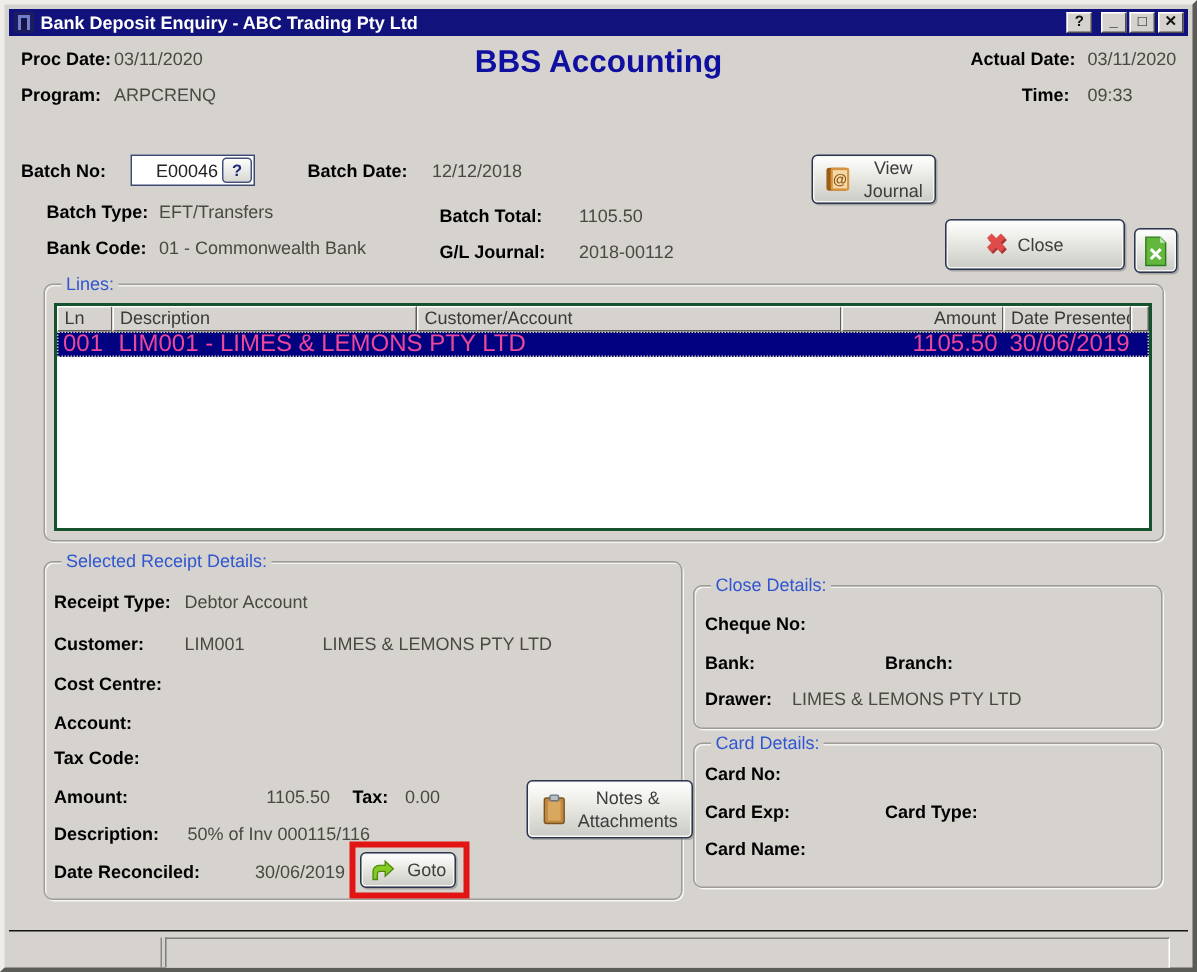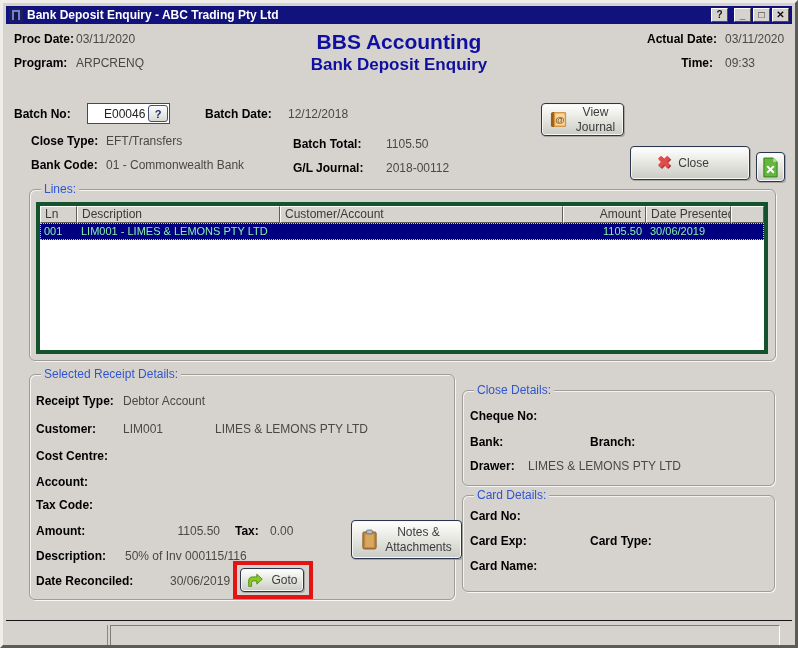--- a/index.html
+++ b/index.html
@@ -30,29 +30,29 @@
   .field .txt{flex:1;font-size:12px;color:#222;padding-left:16px;}
   .lookup-btn{width:20px;height:17px;margin-right:1px;background:linear-gradient(#fdfdfd,#d8d8d3);
     border:1px solid #44507a;border-radius:3px;font-size:11px;font-weight:bold;color:#1d2c74;
     display:flex;align-items:center;justify-content:center;cursor:pointer;box-sizing:border-box;}
   
   .group{position:absolute;border:1px solid #9d9c96;border-radius:6px;
     box-shadow:inset 1px 1px 0 rgba(255,255,255,.7),1px 1px 0 rgba(255,255,255,.8);box-sizing:border-box;}
   .group-label{position:absolute;font-size:12px;color:#2f55d0;background:#d6d3ce;padding:0 3px;white-space:nowrap;}
   
   .listbox{position:absolute;left:33px;top:199px;width:732px;height:152px;background:#fff;
-    border:4px solid #14532d;box-sizing:border-box;overflow:hidden;}
+    border:2px solid #14532d;box-sizing:border-box;overflow:hidden;}
   .hrow,.lrow{display:flex;width:100%;}
   .hcell{height:17px;background:#d6d3ce;border:1px solid;border-color:#fdfdfa #5f5f5a #5f5f5a #fdfdfa;
     box-sizing:border-box;font-size:12px;color:#3a3a35;padding:0 4px;line-height:15px;white-space:nowrap;overflow:hidden;}
-  .lrow{height:17px;background:#000080;color:#86efac;font-size:11px;line-height:17px;
+  .lrow{height:17px;background:#000080;color:#ec4899;font-size:16px;line-height:17px;
     outline:1px dotted #c9c9a2;outline-offset:-1px;cursor:default;}
   .lrow div{box-sizing:border-box;padding:0 4px;white-space:nowrap;overflow:hidden;}
   .c-ln{width:37px;}.c-cust{width:283px;}.c-desc{width:203px;}
-  .c-amt{width:83px;text-align:right;}.c-date{width:85px;}.c-sp{flex:1;}
+  .c-amt{width:108px;text-align:right;}.c-date{width:85px;}.c-sp{flex:1;}
   
   .annotation{position:absolute;left:230px;top:558px;width:80px;height:38px;border:4px solid #e21414;box-sizing:border-box;}
   
   .divider{position:absolute;left:3px;right:3px;top:617px;height:1px;background:#141414;}
   .status-left{position:absolute;left:3px;top:622px;width:102px;height:21px;border-right:1px solid #8a8a85;box-sizing:border-box;}
   .status-panel{position:absolute;left:107px;top:622px;width:670px;height:21px;background:#d6d3ce;
     border:1px solid;border-color:#7e7e78 #ffffff #ffffff #7e7e78;box-sizing:border-box;}
   .icon{display:inline-flex;align-items:center;justify-content:center;}
 </style>
 </head>
@@ -75,36 +75,35 @@
     <button class="tb-btn">□</button>
     <button class="tb-btn">✕</button>
   </div>
 
   <div class="lbl" style="left:11px;top:29px;">Proc Date:</div>
   <div class="val" style="left:73px;top:29px;">03/11/2020</div>
   <div class="lbl" style="left:11px;top:53px;">Program:</div>
   <div class="val" style="left:73px;top:53px;">ARPCRENQ</div>
 
   <div class="heading1" style="top:27px;">BBS Accounting</div>
-  <div class="heading2" style="top:52px;">Bank Deposit Enquiry</div>
 
   <div class="lbl" style="left:644px;top:29px;width:66px;text-align:right;">Actual Date:</div>
   <div class="val" style="left:722px;top:29px;">03/11/2020</div>
   <div class="lbl" style="left:644px;top:53px;width:66px;text-align:right;">Time:</div>
   <div class="val" style="left:722px;top:53px;">09:33</div>
 
   <div class="lbl" style="left:11px;top:104px;">Batch No:</div>
   <div class="field">
     <span class="txt">E00046</span>
     <button class="lookup-btn">?</button>
   </div>
   <div class="lbl" style="left:202px;top:104px;">Batch Date:</div>
   <div class="val" style="left:285px;top:104px;">12/12/2018</div>
 
-  <div class="lbl" style="left:28px;top:131px;">Close Type:</div>
+  <div class="lbl" style="left:28px;top:131px;">Batch Type:</div>
   <div class="val" style="left:103px;top:131px;">EFT/Transfers</div>
   <div class="lbl" style="left:290px;top:134px;">Batch Total:</div>
   <div class="val" style="left:383px;top:134px;">1105.50</div>
 
   <div class="lbl" style="left:28px;top:155px;">Bank Code:</div>
   <div class="val" style="left:103px;top:155px;">01 - Commonwealth Bank</div>
   <div class="lbl" style="left:290px;top:158px;">G/L Journal:</div>
   <div class="val" style="left:383px;top:158px;">2018-00112</div>
 
   <button class="btn3d" style="left:538px;top:100px;width:83px;height:33px;">

